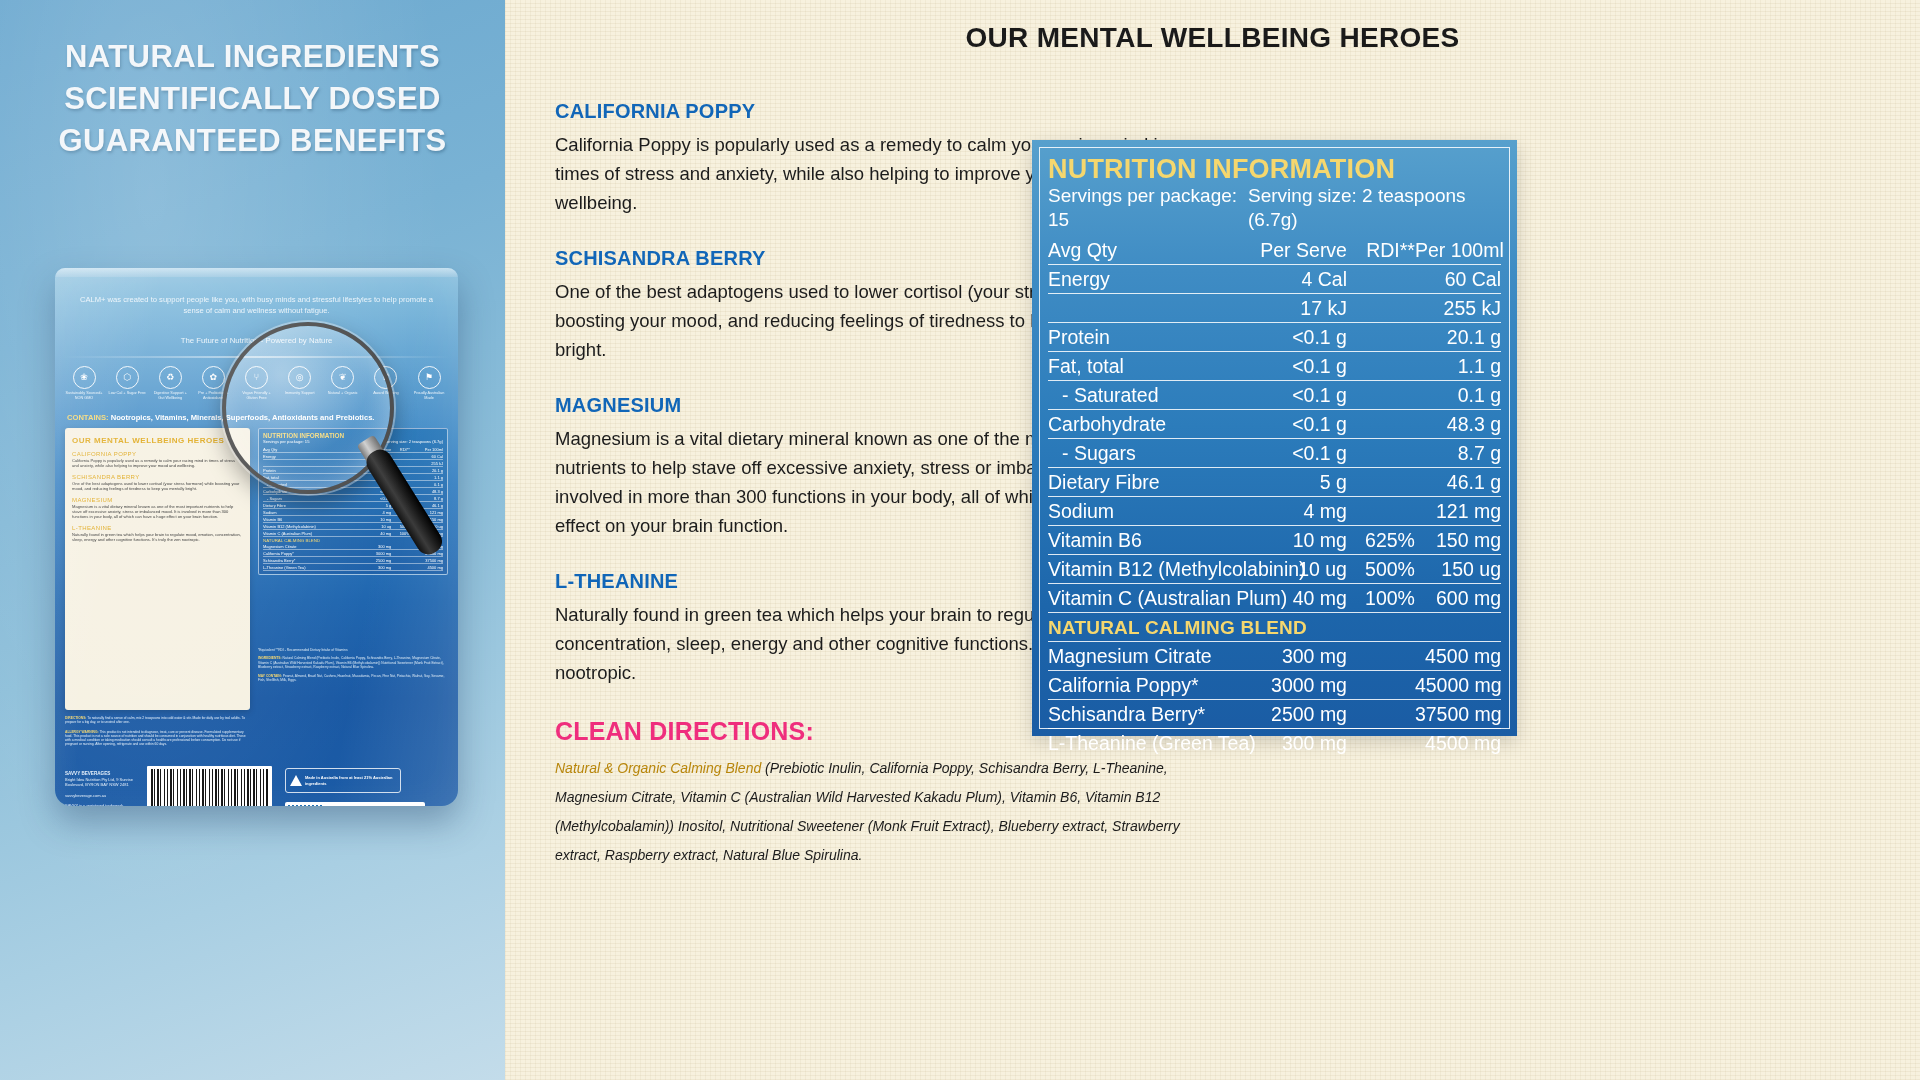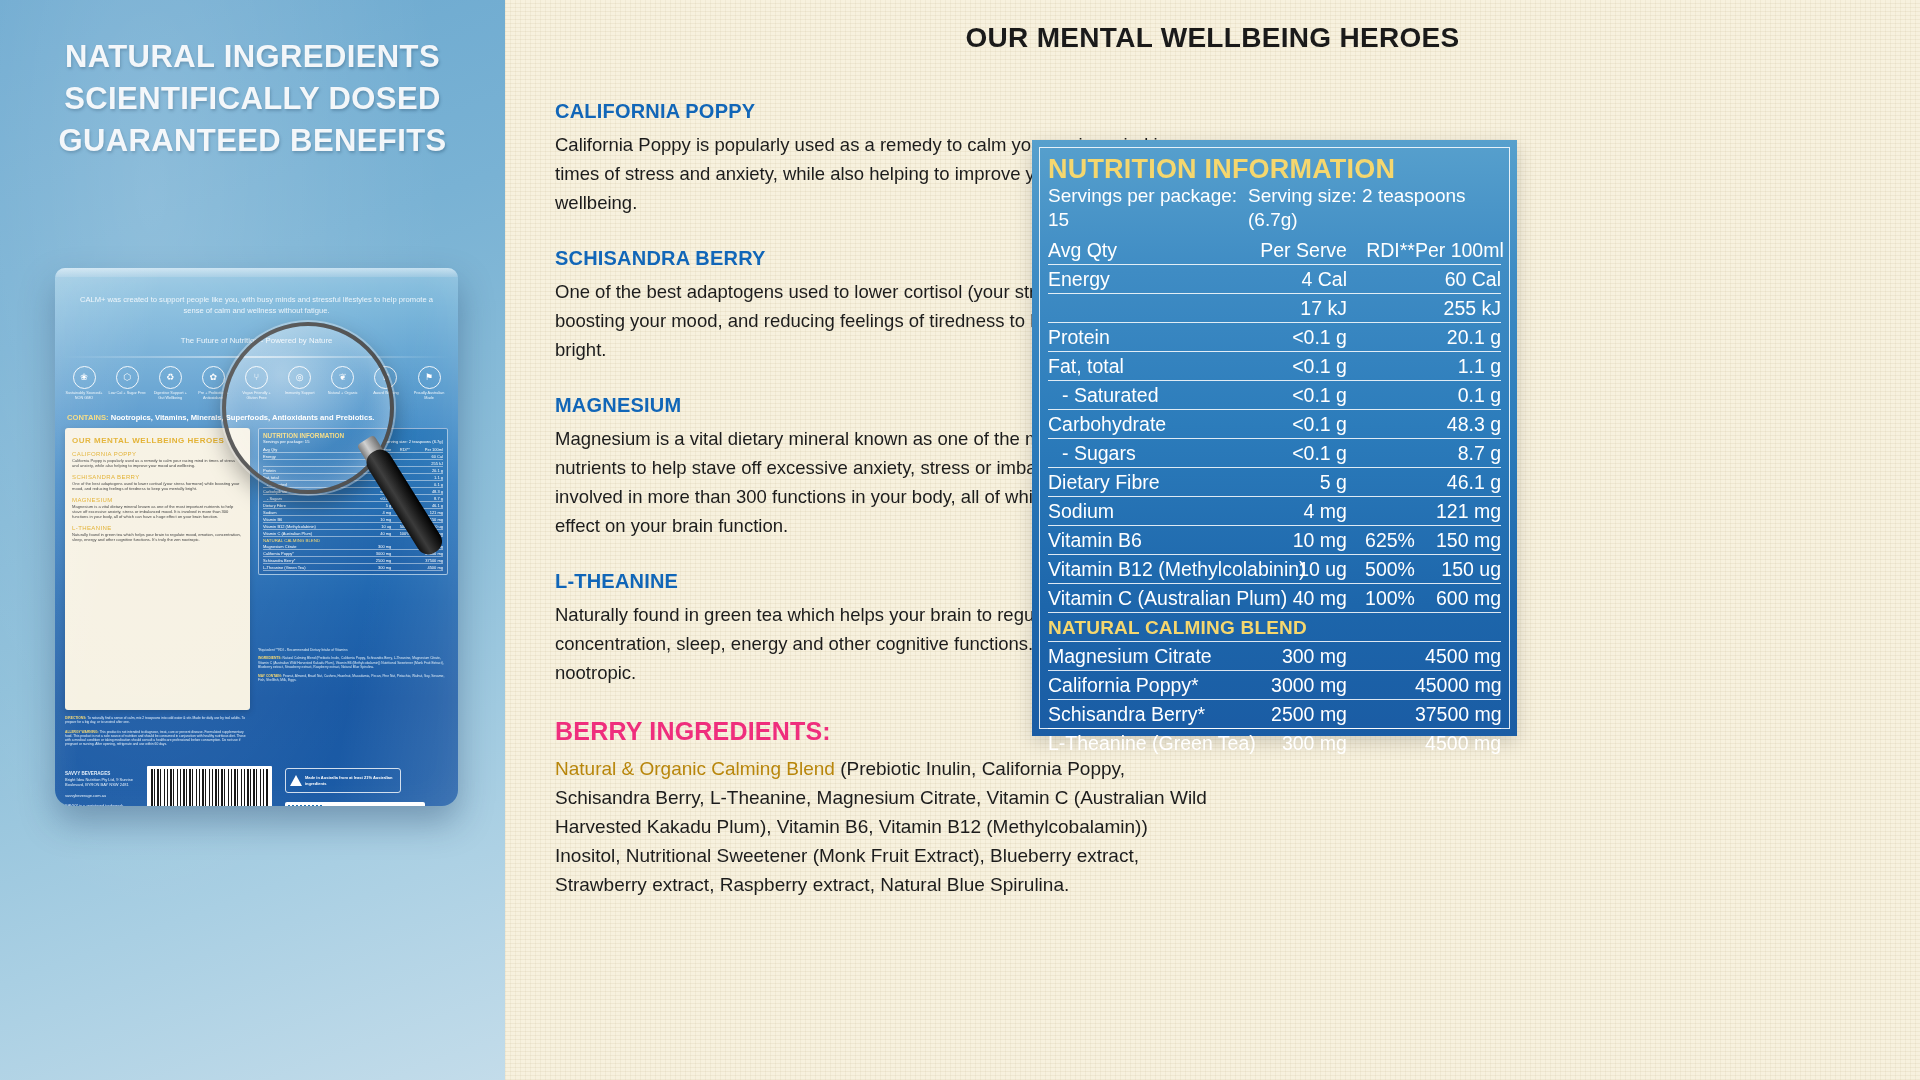--- a/index.html
+++ b/index.html
@@ -192,21 +192,21 @@
   .sec-h{
     font-size:20px; font-weight:bold; color:#1166b8; letter-spacing:.2px;
     margin:0 0 7px;
   }
   .sec-p{
     font-size:18.5px; line-height:29px; color:#1c1c1c; margin:0 0 30px;
   }
   .clean-h{
     font-size:25px; font-weight:bold; color:#ef2e7d; letter-spacing:.2px; margin:8px 0 8px;
   }
-  .clean-p{ font-size:19px; line-height:29px; color:#1c1c1c; margin:0; }
+  .clean-p{ font-size:14px; line-height:29px; color:#1c1c1c; margin:0;font-style:italic; }
   .clean-p .hl{ color:#b8860b; }
 
   
   .nut{
     position:absolute; left:527px; top:140px; width:485px; height:596px;
     background:linear-gradient(180deg,#57a0cd 0%,#3f8cc4 22%,#2c7cbb 48%,#1d66ab 78%,#1a5ca4 100%);
     padding:7px; box-sizing:border-box; color:#fff;
     box-shadow:0 6px 18px rgba(0,0,0,.16);
   }
   .nut-inner{ border:1.4px solid rgba(255,255,255,.85); height:100%; box-sizing:border-box; padding:6px 8px 6px; }
@@ -499,21 +499,21 @@
         <div class="sec-h">CALIFORNIA POPPY</div>
         <p class="sec-p">California Poppy is popularly used as a remedy to calm your racing mind in times of stress and anxiety, while also helping to improve your mood &amp; wellbeing.</p>
         <div class="sec-h">SCHISANDRA BERRY</div>
         <p class="sec-p">One of the best adaptogens used to lower cortisol (your stress hormone) while boosting your mood, and reducing feelings of tiredness to keep you mentally bright.</p>
         <div class="sec-h">MAGNESIUM</div>
         <p class="sec-p">Magnesium is a vital dietary mineral known as one of the most important nutrients to help stave off excessive anxiety, stress or imbalanced mood. It is involved in more than 300 functions in your body, all of which can have a huge effect on your brain function.</p>
         <div class="sec-h">L-THEANINE</div>
         <p class="sec-p">Naturally found in green tea which helps your brain to regulate mood, emotion, concentration, sleep, energy and other cognitive functions. It’s truly the zen nootropic.</p>
       </div>
 
-    <div class="clean-h">BERRY INGREDIENTS:</div>
+    <div class="clean-h">CLEAN DIRECTIONS:</div>
     <p class="clean-p">
       <span class="hl">Natural &amp; Organic Calming Blend</span><span> (Prebiotic Inulin, California Poppy, Schisandra Berry, L-Theanine, Magnesium Citrate, Vitamin C (Australian Wild Harvested Kakadu Plum), Vitamin B6, Vitamin B12 (Methylcobalamin)) Inositol, Nutritional Sweetener (Monk Fruit Extract), Blueberry extract, Strawberry extract, Raspberry extract, Natural Blue Spirulina.</span>
     </p>
   </div>
 
   <div class="nut">
     <div class="nut-inner">
       <div class="nut-title">NUTRITION INFORMATION</div>
       <div class="nut-serv">
         <span>Servings per package: 15</span>

